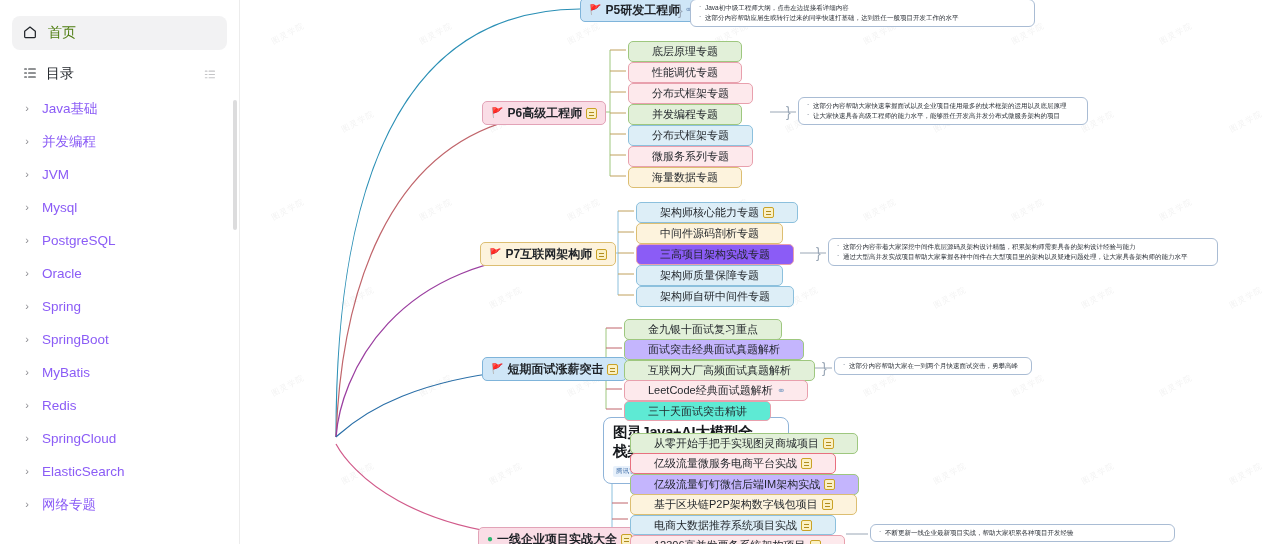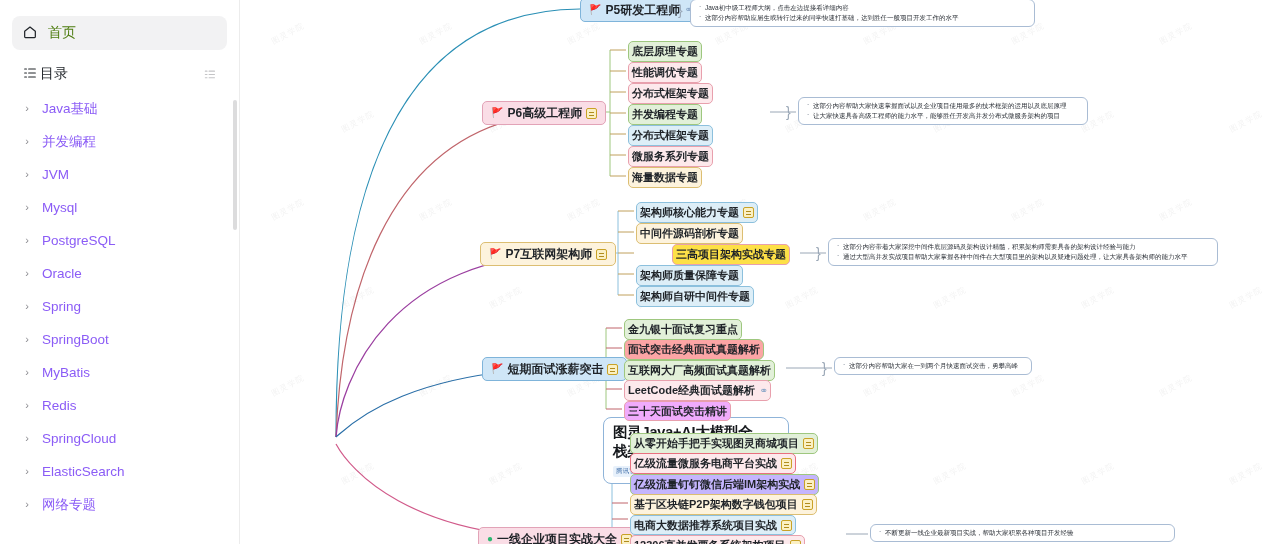--- a/index.html
+++ b/index.html
@@ -26,21 +26,21 @@
   .search-kbd { color:#b8b8bc; font-size:12px; letter-spacing:.5px; }
 
   .nav-home {
     margin:2px 4px; height:34px; border-radius:8px; background:#f2f2f3;
     display:flex; align-items:center; gap:10px; padding:0 10px; cursor:pointer;
   }
   .nav-home .lbl { font-size:14px; color:#4d7c0f; }
 
   .cat-head {
     margin:8px 4px 2px 4px; height:32px; display:flex; align-items:center;
-    gap:2px; padding:0 10px; cursor:pointer;
+    gap:8px; padding:0 10px; cursor:pointer;
   }
   .cat-head .lbl { font-size:14px; color:#1f2328; flex:1; }
   .cat-head .right-ico { width:15px; height:15px; opacity:.5; }
 
   .tree { padding:0 4px; }
   .tree-item {
     height:33px; display:flex; align-items:center; gap:10px; padding:0 10px;
     cursor:pointer; border-radius:6px;
   }
   .chev { width:10px; flex:0 0 10px; color:#8b8b90; font-size:11px; line-height:1; text-align:center;}
@@ -61,22 +61,22 @@
   }
   .canvas svg.links { position:absolute; inset:0; width:1040px; height:544px; pointer-events:none; }
   .wm {
     position:absolute; font-size:8px; color:#000; opacity:.055;
     transform:rotate(-28deg); white-space:nowrap; user-select:none;
     font-family:"Liberation Sans",sans-serif; letter-spacing:1px;
   }
 
   .node {
     position:absolute; display:inline-flex; align-items:center; gap:4px;
-    border-radius:5px; border:1px solid; padding:2px 3px; white-space:nowrap;
-    font-size:11px; line-height:1.35; cursor:pointer;font-weight:bold;
+    border-radius:5px; border:1px solid; padding:2px 23px; white-space:nowrap;
+    font-size:11px; line-height:1.35; cursor:pointer;
   }
   .node .flag { font-size:10px; line-height:1; }
   .node .nico {
     display:inline-block; width:11px; height:11px; border:1px solid #c9a227;
     background:#fbf0c4; border-radius:2px; position:relative; flex:0 0 11px;
   }
   .node .nico::before, .node .nico::after {
     content:""; position:absolute; left:2px; right:2px; height:1px; background:#b08c1e;
   }
   .node .nico::before { top:3px; } .node .nico::after { top:6px; }
@@ -325,48 +325,48 @@
           <span>P7互联网架构师</span>
           <span class="nico"></span>
         </div>
         <div class="node" style="background: rgb(221, 238, 247); border-color: rgb(140, 192, 221); left: 396px; top: 202px;">
           <span>架构师核心能力专题</span>
           <span class="nico"></span>
         </div>
         <div class="node" style="background: rgb(253, 243, 221); border-color: rgb(220, 190, 114); left: 396px; top: 223px;">
           <span>中间件源码剖析专题</span>
         </div>
-        <div class="node" style="background: #fde047; border-color: rgb(232, 160, 173); left: 396px; top: 244px; margin-left: 36px;">
+        <div class="node" style="background: #8b5cf6; border-color: rgb(232, 160, 173); left: 396px; top: 244px;">
           <span>三高项目架构实战专题</span>
         </div>
         <div class="node" style="background: rgb(221, 238, 247); border-color: rgb(140, 192, 221); left: 396px; top: 265px;">
           <span>架构师质量保障专题</span>
         </div>
         <div class="node" style="background: rgb(221, 238, 247); border-color: rgb(140, 192, 221); left: 396px; top: 286px;">
           <span>架构师自研中间件专题</span>
         </div>
         <div class="node" style="background: rgb(207, 230, 247); border-color: rgb(127, 180, 218); left: 242px; top: 357px; padding: 3px 8px; font-size: 12px; font-weight: 600;">
           <span class="flag" style="color: rgb(232, 185, 35);">🚩</span>
           <span>短期面试涨薪突击</span>
           <span class="nico"></span>
         </div>
         <div class="node" style="background: rgb(226, 240, 217); border-color: rgb(158, 199, 127); left: 384px; top: 319px;">
           <span>金九银十面试复习重点</span>
         </div>
-        <div class="node" style="background: #fca5a5; border-color: rgb(158, 199, 127); left: 384px; top: 339.4px; border-radius: 6px;">
+        <div class="node" style="background: #c4b5fd; border-color: rgb(158, 199, 127); left: 384px; top: 339.4px;">
           <span>面试突击经典面试真题解析</span>
         </div>
         <div class="node" style="background: rgb(226, 240, 217); border-color: rgb(158, 199, 127); left: 384px; top: 359.8px;">
           <span>互联网大厂高频面试真题解析</span>
         </div>
         <div class="node" style="background: rgb(253, 233, 236); border-color: rgb(232, 160, 173); left: 384px; top: 380.2px;">
           <span>LeetCode经典面试题解析</span>
           <span class="link-ico">⚭</span>
         </div>
-        <div class="node" style="background: #f0abfc; border-color: rgb(232, 160, 173); left: 384px; top: 400.6px;">
+        <div class="node" style="background: #5eead4; border-color: rgb(232, 160, 173); left: 384px; top: 400.6px;">
           <span>三十天面试突击精讲</span>
         </div>
         <div class="node" style="background: rgb(250, 221, 230); border-color: rgb(226, 163, 183); left: 238px; top: 527px; padding: 3px 8px; font-size: 12px; font-weight: 600;">
           <span class="flag" style="color: rgb(46, 184, 114);">●</span>
           <span>一线企业项目实战大全</span>
           <span class="nico"></span>
         </div>
         <div class="node" style="background: rgb(226, 240, 217); border-color: rgb(158, 199, 127); left: 390px; top: 433px;">
           <span>从零开始手把手实现图灵商城项目</span>
           <span class="nico"></span>

